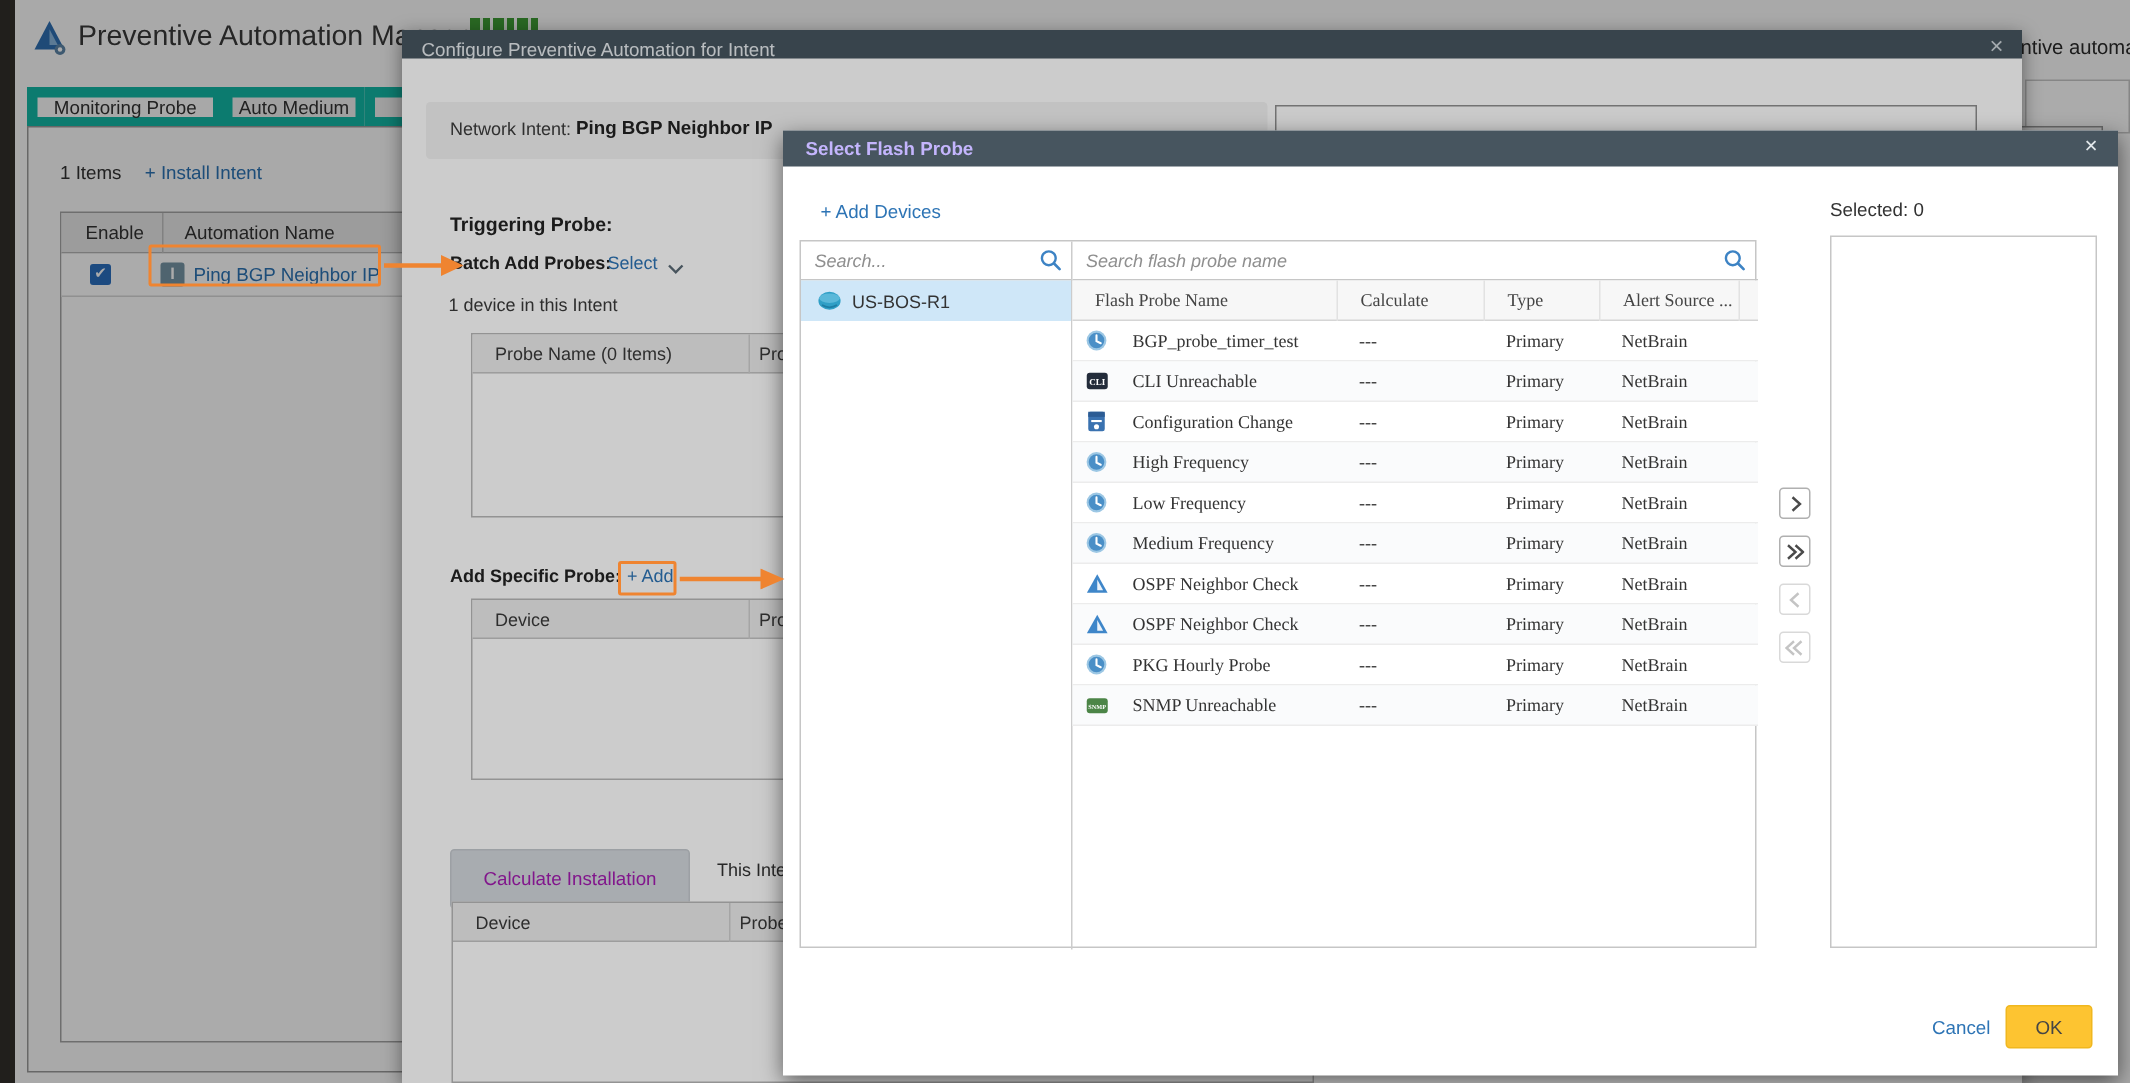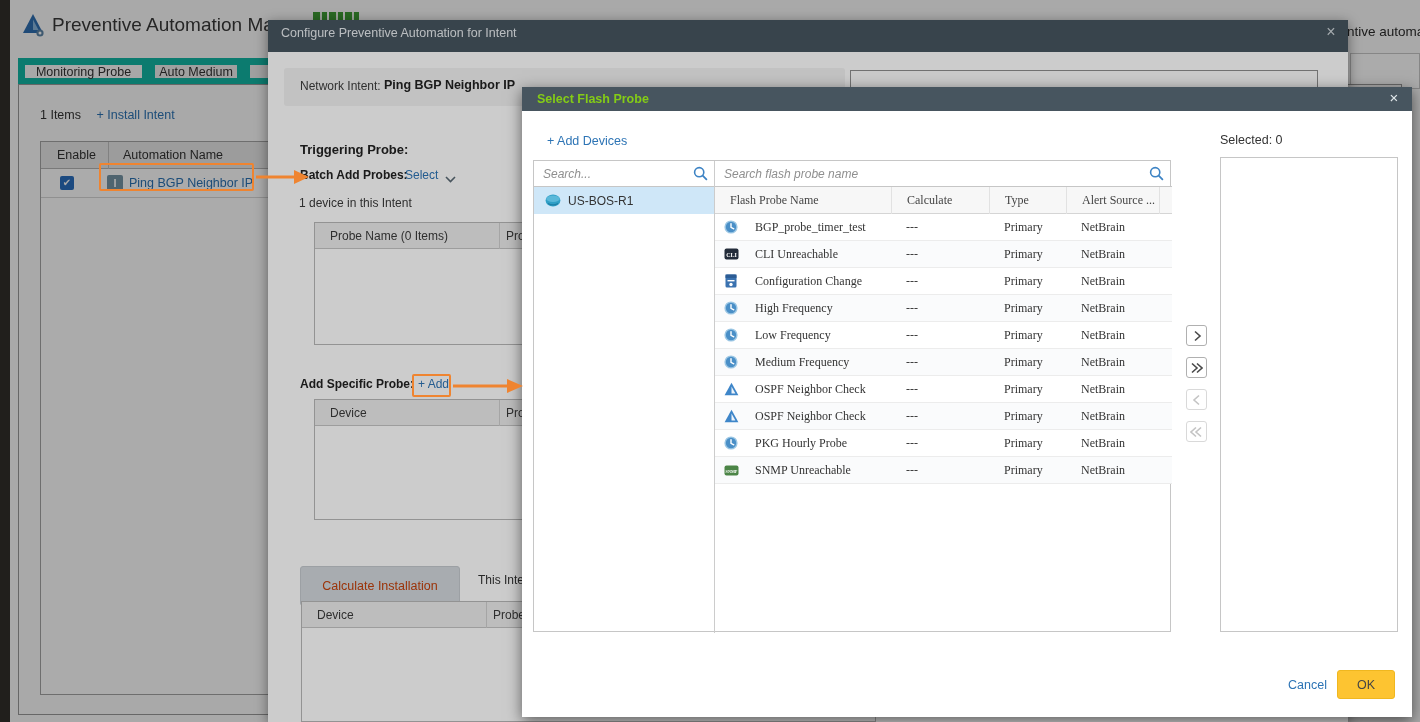--- a/index.html
+++ b/index.html
@@ -40,21 +40,21 @@
   .bg-col-div { position:absolute; left:67px; top:0; width:1px; height:27px; background:#c2c2c2; }
   .bg-row { position:absolute; left:0; top:27px; right:0; height:29px; border-bottom:1px solid #d8d8d8; background:#fff; }
   .bg-checkbox { position:absolute; left:19px; top:7px; width:14px; height:14px; background:#2a6fc0; border-radius:2px;
                  color:#fff; font-size:10px; line-height:14px; text-align:center; }
   .i-icon { position:absolute; left:66px; top:6px; width:16px; height:16px; background:#7795a6; border-radius:2px;
             color:#fff; font-weight:bold; font-size:11px; line-height:16px; text-align:center; }
   .bg-row-name { position:absolute; left:88px; top:7px; color:#2d74b5; font-size:12.5px; }
 
   
   #configure-modal { left:268px; top:20px; width:1080px; height:702px; background:#fff; box-shadow:0 3px 12px rgba(0,0,0,0.45); }
-  .cfg-header { position:absolute; left:0; top:0; right:0; height:32px; background:#47555f; }
+  .cfg-header { position:absolute; left:0; top:0; right:0; height:19px; background:#47555f; }
   .cfg-title { position:absolute; left:13px; top:6px; color:#e8edf0; font-size:12.5px; }
   .cfg-close { position:absolute; right:8px; top:3px; color:#cdd5da; font-size:16px; width:18px; text-align:center; }
   .ni-band { position:absolute; left:16px; top:48px; width:561px; height:38px; background:#f3f3f3; border-radius:3px; }
   .ni-label { position:absolute; left:16px; top:11px; color:#3c3c3c; }
   .ni-value { position:absolute; left:100px; top:10px; font-weight:bold; color:#222; font-size:12.5px; }
   .cfg-search { position:absolute; left:582px; top:50px; width:468px; height:32px; background:#fdfdfd; border:1px solid #8f8f8f; }
   .cfg-h1 { position:absolute; left:32px; top:122px; font-weight:bold; font-size:13px; color:#222; }
   .cfg-batch-label { position:absolute; left:32px; top:148px; font-weight:bold; color:#222; }
   .cfg-batch-select { position:absolute; left:137px; top:148px; color:#2d74b5; }
   .cfg-batch-chev { position:absolute; left:177px; top:152px; }
@@ -62,28 +62,28 @@
   .cfg-table { position:absolute; border:1px solid #b8b8b8; background:#fff; }
   .cfg-table .hd { position:absolute; left:0; top:0; right:0; height:26px; background:#ededed; border-bottom:1px solid #c5c5c5; }
   .cfg-table .hc1 { position:absolute; left:15px; top:6px; color:#3a3a3a; }
   .cfg-table .hc2 { position:absolute; left:191px; top:6px; color:#3a3a3a; }
   .cfg-table .cdiv { position:absolute; left:184px; top:0; width:1px; height:26px; background:#cfcfcf; }
   .t-probe { left:46px; top:202px; width:562px; height:123px; }
   .cfg-addspec { position:absolute; left:32px; top:357px; font-weight:bold; color:#222; }
   .cfg-addlink { position:absolute; left:150px; top:357px; color:#2d74b5; }
   .t-device { left:46px; top:379px; width:562px; height:121px; }
   .cfg-calc { position:absolute; left:32px; top:546px; width:160px; height:40px; background:#d2d7dc; border-radius:3px;
-              border:1px solid #c3c8cd; color:#c2410c; font-size:12.5px; display:flex; align-items:center; justify-content:center; }
+              border:1px solid #c3c8cd; color:#a21caf; font-size:12.5px; display:flex; align-items:center; justify-content:center; }
   .cfg-thisintent { position:absolute; left:210px; top:553px; color:#333; white-space:nowrap; }
   .t-install { left:33px; top:581px; width:575px; height:121px; }
 
   
   #select-modal { left:522px; top:87px; width:890px; height:630px; background:#fff; box-shadow:0 4px 14px rgba(0,0,0,0.55); }
   .sel-header { position:absolute; left:0; top:0; right:0; height:24px; background:#47555f; }
-  .sel-title { position:absolute; left:15px; top:5px; color:#84cc16; font-weight:600; font-size:12.5px; }
+  .sel-title { position:absolute; left:15px; top:5px; color:#c4b5fd; font-weight:600; font-size:12.5px; }
   .sel-close { position:absolute; right:10px; top:2px; color:#e3e9ec; font-size:15px; width:16px; text-align:center; }
   .sel-adddev { position:absolute; left:25px; top:47px; color:#2d74b5; font-size:12.5px; }
   .sel-box { position:absolute; left:11px; top:73px; width:638px; height:472px; border:1px solid #c6c6c6; background:#fff; }
   .sel-vdiv { position:absolute; left:180px; top:0; width:1px; height:472px; background:#cccccc; }
   .sel-search-dev { position:absolute; left:0; top:0; width:180px; height:26px; border-bottom:1px solid #c6c6c6; }
   .sel-search-probe { position:absolute; left:181px; top:0; width:457px; height:26px; border-bottom:1px solid #c6c6c6; }
   .sel-search-dev input, .sel-search-probe input { width:100%; height:100%; border:0; outline:none; padding:0 26px 0 9px;
       font-size:12px; font-family:inherit; color:#15803d; background:transparent; }
   input::placeholder { font-style:italic; color:#8f8f8f; }
   .mag { position:absolute; top:5px; width:15px; height:15px; }

